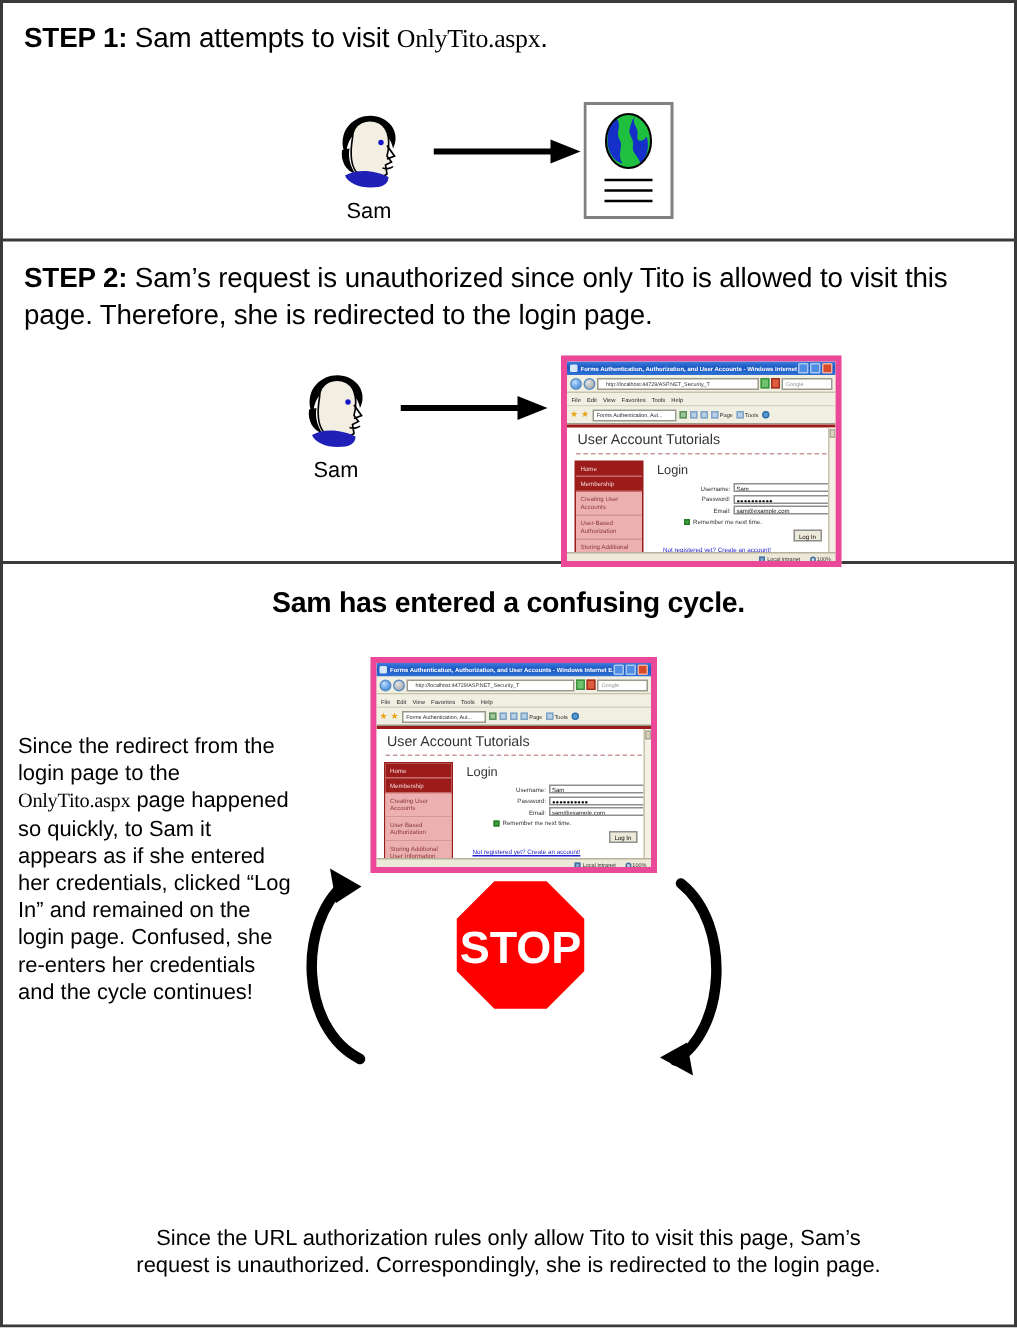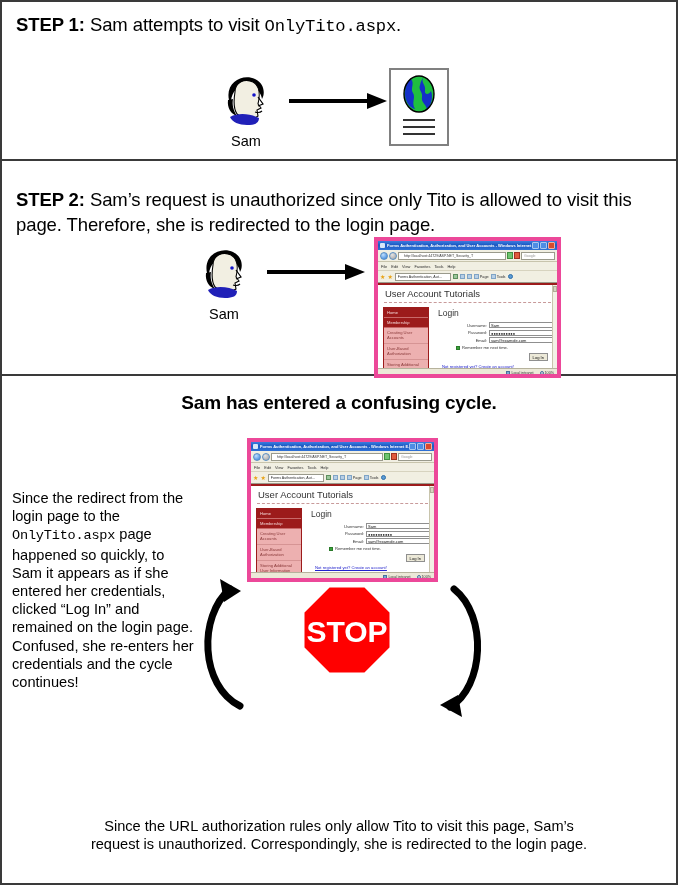--- a/index.html
+++ b/index.html
@@ -34,21 +34,21 @@
   .step-head {
     font-size: 18.5px;
     line-height: 25px;
     padding: 10px 12px 0 14px;
     letter-spacing: -0.1px;
   }
   .step-label {
     font-weight: bold;
   }
   .mono {
-    font-family: Liberation Mono, monospace;
+    font-family: Liberation Serif, serif;
     font-size: 0.93em;
     letter-spacing: -0.2px;
   }
   
   #panel-step1 { height: 157px; }
   .s1-row {
     position: absolute;
     left: 0; top: 64px;
     width: 100%;
     height: 90px;
@@ -62,21 +62,21 @@
     font-size: 14.5px;
     margin-top: 1px;
   }
   .sam-art { position: relative; width: 62px; height: 62px; margin: 0 auto; }
   .arrow-straight {
     position: absolute;
     height: 22px;
   }
   
   #panel-step2 { height: 213px; }
-  #panel-step2 .step-head { padding-top: 26px; }
+  #panel-step2 .step-head { padding-top: 11px; }
   .s2-stage {
     position: absolute;
     left: 0; top: 78px; width: 100%; height: 130px;
   }
   
   #panel-cycle { height: 509px; }
   .cycle-title {
     text-align: center;
     font-size: 19px;
     font-weight: bold;

